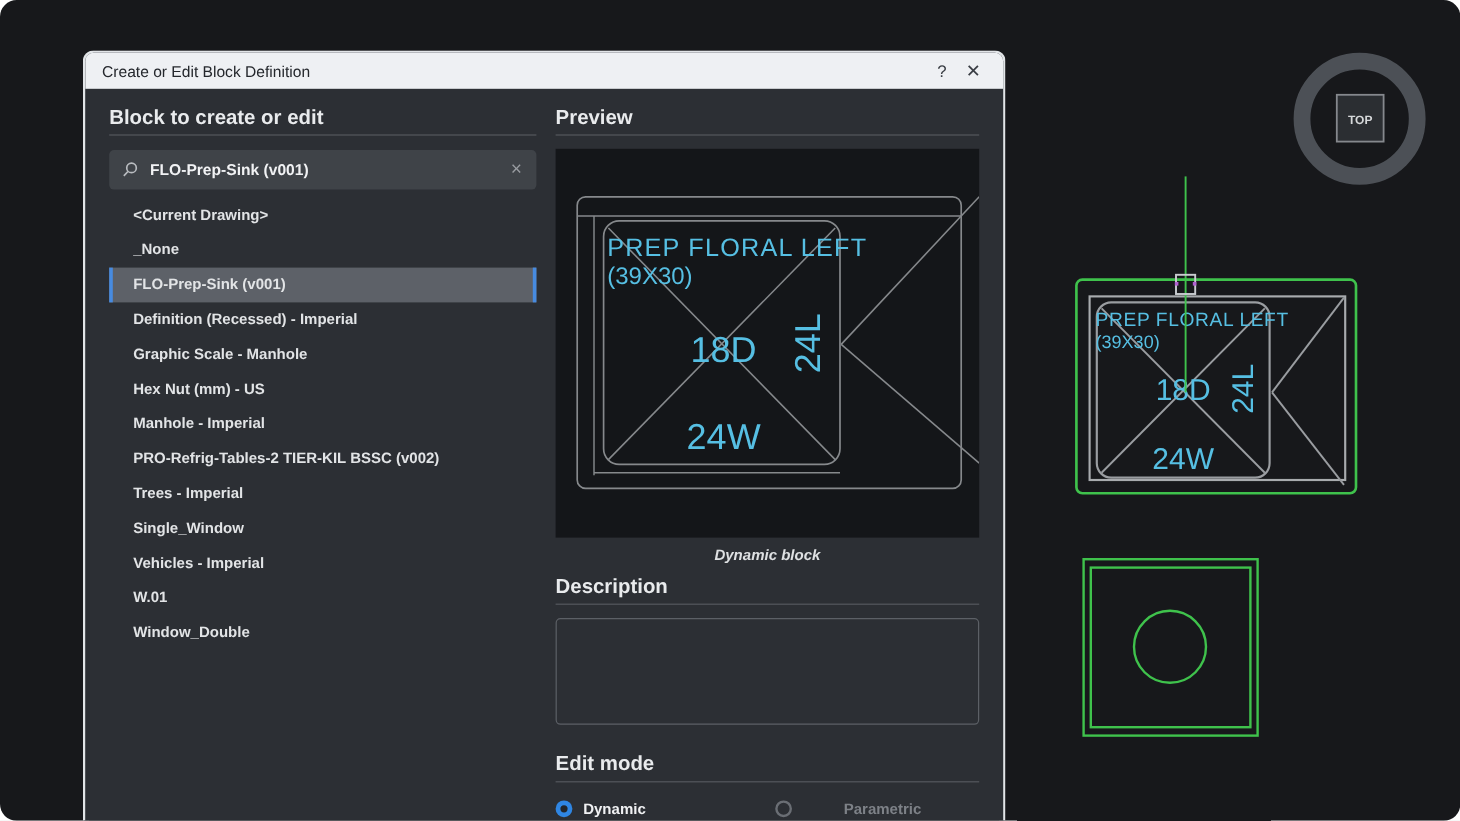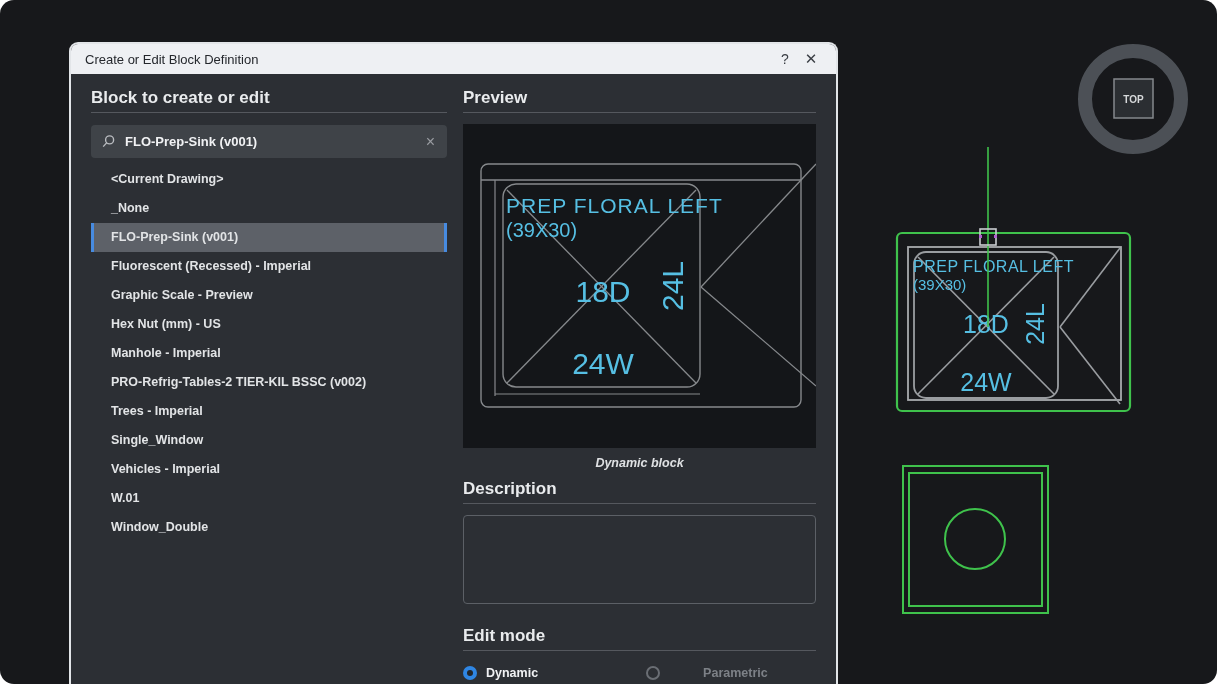--- a/index.html
+++ b/index.html
@@ -121,22 +121,22 @@
             <line x1="5.6" y1="8.9" x2="2.2" y2="12.6" stroke="#b9bcc0" stroke-width="1.4"></line>
           </svg>
           <span class="search-value">FLO-Prep-Sink (v001)</span>
           <span class="search-clear">×</span>
         </div>
 
         <div class="block-list">
           <div class="list-item">&lt;Current Drawing&gt;</div>
           <div class="list-item">_None</div>
           <div class="list-item selected">FLO-Prep-Sink (v001)</div>
-          <div class="list-item">Fluorescent (Recessed) - Imperial</div>
-          <div class="list-item">Graphic Scale - Preview</div>
+          <div class="list-item">Definition (Recessed) - Imperial</div>
+          <div class="list-item">Graphic Scale - Manhole</div>
           <div class="list-item">Hex Nut (mm) - US</div>
           <div class="list-item">Manhole - Imperial</div>
           <div class="list-item">PRO-Refrig-Tables-2 TIER-KIL BSSC (v002)</div>
           <div class="list-item">Trees - Imperial</div>
           <div class="list-item">Single_Window</div>
           <div class="list-item">Vehicles - Imperial</div>
           <div class="list-item">W.01</div>
           <div class="list-item">Window_Double</div>
         </div>
       </div>

